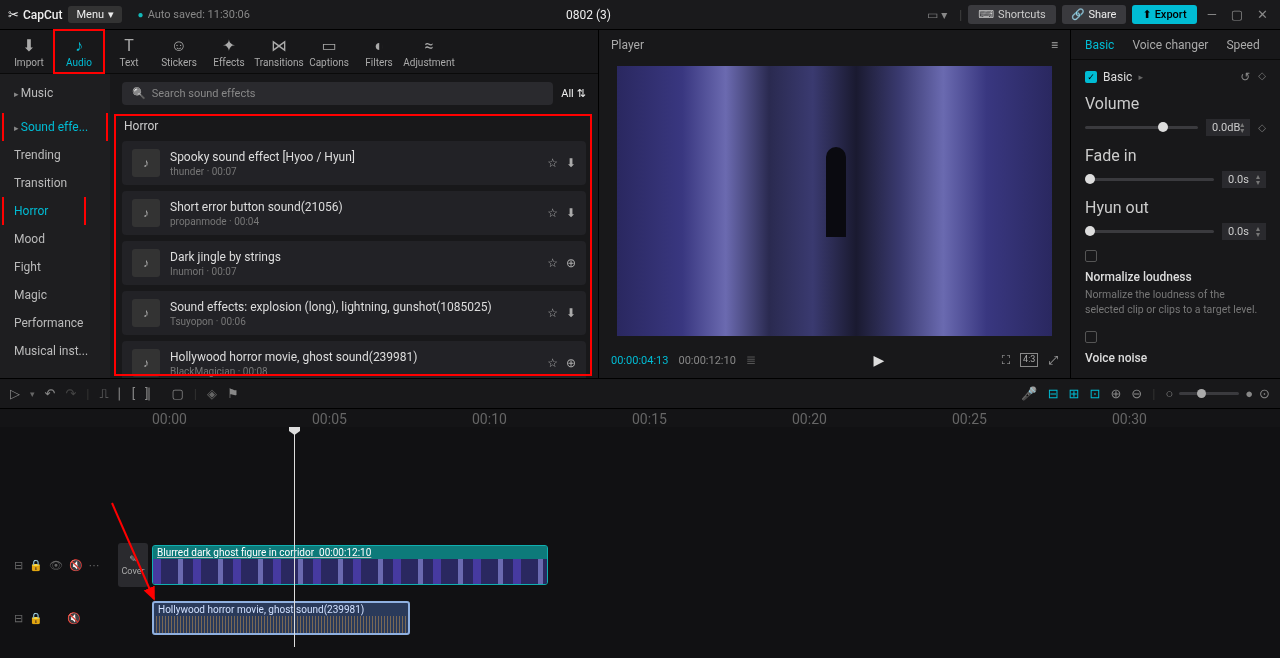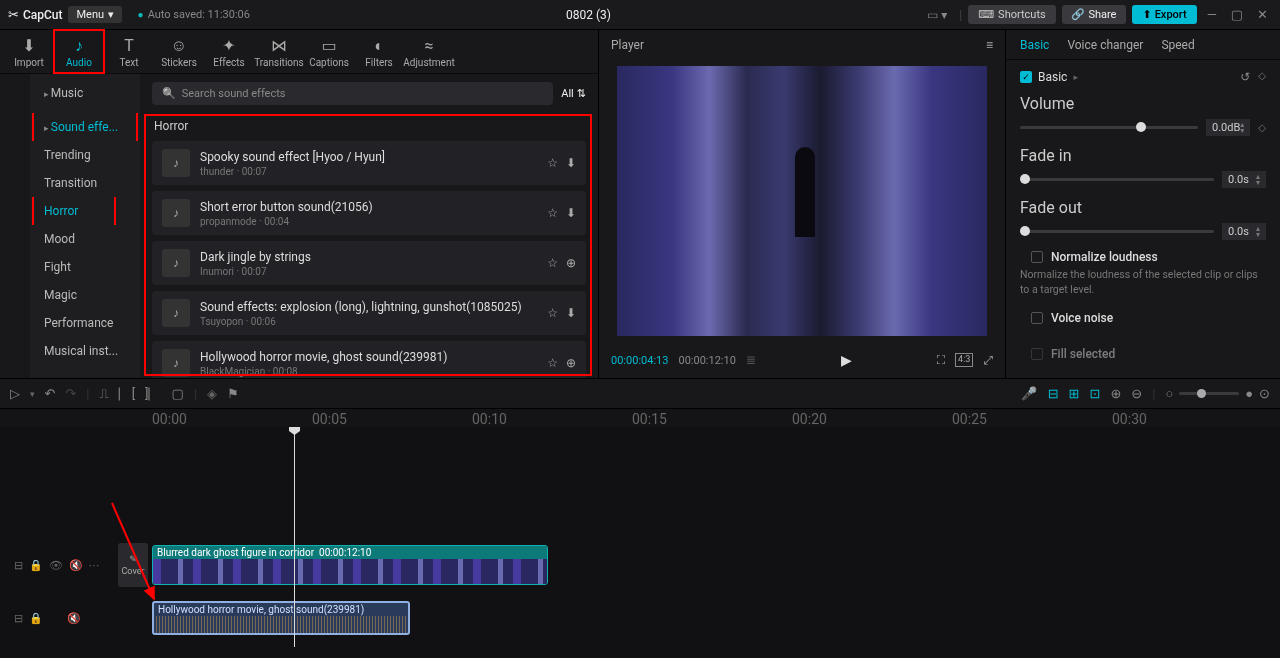--- a/index.html
+++ b/index.html
@@ -16,32 +16,32 @@
 .title-right { display: flex; gap: 6px; align-items: center; }
 .btn-share { background: #3a3a3e; color: #eee; padding: 3px 10px; border-radius: 3px; font-size: 11px; display:flex;align-items:center;gap:3px;}
 .btn-export { background: #00bcd4; color: #000; padding: 3px 10px; border-radius: 3px; font-size: 11px; font-weight:500; display:flex;align-items:center;gap:3px;}
 .btn-shortcuts { background: #3a3a3e; color: #ccc; padding: 3px 10px; border-radius: 3px; font-size: 11px; display:flex;align-items:center;gap:4px;}
 .win-ctrl { color:#888; padding:0 4px; font-size:13px; cursor:pointer;}
 .ratio-ic { color:#888; display:flex;align-items:center; gap:2px; margin-right:6px;}
 
 
 .main { display: flex; height: 348px; }
 .left-panel { width: 598px; background: #18181a; display: flex; flex-direction: column; }
-.player-panel { width: 408px; background: #18181a; border-left: 1px solid #000; border-right: 1px solid #000; display:flex; flex-direction:column;}
+.player-panel { width: 473px; background: #18181a; border-left: 1px solid #000; border-right: 1px solid #000; display:flex; flex-direction:column;}
 .right-panel { flex: 1; background: #18181a; display:flex; flex-direction:column;}
 
 
 .top-tabs { height: 44px; display: flex; border-bottom: 1px solid #0a0a0a; padding-left:4px;}
 .top-tab { width: 50px; display: flex; flex-direction: column; align-items: center; justify-content: center; color: #aaa; font-size: 10px; gap: 2px; position:relative;}
 .top-tab.active { color: #00bcd4; }
 .top-tab .ic { font-size: 16px; }
 .highlight-box { position:absolute; border:2px solid #ff0000; pointer-events:none; }
 
 
-.left-body { display: flex; flex: 1; overflow: hidden; margin-left: 30px; }
+.left-body { display: flex; flex: 1; overflow: hidden; }
 .sidebar { width: 110px; background: #1e1e20; padding: 5px 0; overflow-y:auto;}
 .sidebar-item { padding: 7px 14px; color: #bbb; font-size: 12px; cursor: pointer; white-space:nowrap; overflow:hidden; text-overflow:ellipsis;}
 .sidebar-item.expandable::before { content:"▸ "; font-size:9px; color:#888;}
 .sidebar-item.active { color: #00bcd4; }
 .sidebar-sub { }
 
 .content { flex: 1; padding: 8px 12px; overflow: hidden; position:relative;}
 .search-row { display: flex; gap: 8px; align-items: center; margin-bottom: 8px; }
 .search-box { flex: 1; background: #2a2a2e; border-radius: 4px; padding: 5px 10px; color: #888; font-size: 11px; display:flex; align-items:center; gap:6px;}
 .search-box::before { content:"🔍"; font-size:11px; filter:grayscale(1);}
@@ -77,21 +77,21 @@
 .prop-head-left { display:flex; align-items:center; gap:6px; color:#ddd;}
 .check-on { width:12px; height:12px; background:#00bcd4; border-radius:2px; display:inline-flex; align-items:center; justify-content:center; color:#000; font-size:9px;}
 .prop-row { margin-bottom:10px;}
 .prop-label { color:#ccc; font-size:16px; margin-bottom:6px;}
 .slider-row { display:flex; align-items:center; gap:8px;}
 .slider { flex:1; height:3px; background:#3a3a3e; border-radius:2px; position:relative;}
 .slider .thumb { position:absolute; width:10px; height:10px; background:#ddd; border-radius:50%; top:-4px;}
 .value-box { background:#2a2a2e; padding:2px 6px; border-radius:0; color:#ccc; font-size:11px; min-width:44px; text-align:right; display:flex; align-items:center; justify-content:space-between;}
 .value-box .spin { color:#777; font-size:8px; line-height:6px;}
 .diamond { color:#777; font-size:10px;}
-.check-row { display:flex; align-items:center; gap:8px; margin:8px 11px 4px;}
+.check-row { display:flex; align-items:flex-start; gap:8px; margin:8px 0 4px;flex-direction:column;}
 .check-off { width:12px; height:12px; border:1px solid #555; border-radius:2px;}
 .check-label { color:#ddd; font-size:12px; font-weight:500;}
 .help-text { color:#777; font-size:10.5px; line-height:1.4; margin-bottom:10px;}
 
 
 .timeline-area { height: 280px; background: #111113; border-top:1px solid #000;}
 .tl-toolbar { height:30px; background:#18181a; display:flex; align-items:center; padding:0 10px; gap:10px; color:#888; border-bottom:1px solid #000;}
 .tl-toolbar .sep { flex:1;}
 .tl-toolbar span { font-size:13px; cursor:pointer;}
 .tl-tool-group { display:flex; gap:10px;}
@@ -100,21 +100,21 @@
 .tl-ruler .tick { position:absolute; top:2px;}
 .tl-tracks { position:relative; height:220px; overflow:hidden;}
 .playhead { position:absolute; left:294px; top:0; bottom:0; width:1px; background:#ddd; z-index:10;}
 .playhead::before { content:""; position:absolute; top:-2px; left:-5px; width:11px; height:10px; background:#ddd; clip-path: polygon(0 0, 100% 0, 100% 60%, 50% 100%, 0 60%);}
 
 .track-lane { position:absolute; left:0; right:0; height:44px; display:flex; align-items:center;}
 .track-controls { width:112px; display:flex; align-items:center; gap:6px; padding-left:14px; color:#666;}
 .track-controls span { font-size:11px;}
 .cover-btn { position:absolute; left:118px; width:30px; height:44px; background:#2a2a2e; display:flex; flex-direction:column; align-items:center; justify-content:center; color:#aaa; font-size:9px; border-radius:3px; gap:2px;}
 .clip { position:absolute; height:40px; border-radius:3px; overflow:hidden;}
-.clip-video { background: linear-gradient(180deg, #0d7a7a 0%, #0d7a7a 30%, #1a1a40 30%, #1a1a40 100%); border:1px solid #0fb0b0;}
+.clip-video { background: linear-gradient(180deg, #0d7a7a 0%, #0d7a7a 30%, #1a1a40 30%, #1a1a40 100%); border:1px solid #0fb0b0;text-decoration:underline;}
 .clip-video .clip-label { background:#0d7a7a; color:#fff; font-size:10px; padding:1px 4px; white-space:nowrap;}
 .clip-video .thumbs { height:28px; background: repeating-linear-gradient(90deg, #463aa0 0 8px, #2a2860 8px 25px, #6a6ab0 25px 30px, #2a2860 30px 40px);}
 .clip-audio { background:#2a3a5a; border:2px solid #8fb0e0;}
 .clip-audio .clip-label { color:#d0e0ff; font-size:10px; padding:1px 4px; white-space:nowrap;}
 .clip-audio .wave { height:22px; background: repeating-linear-gradient(90deg, transparent 0 2px, rgba(200,150,80,0.5) 2px 3px); }
 
 .arrow-annot { position:absolute; pointer-events:none; z-index:20;}
 
 .zoom-ctrl { position:absolute; right:12px; display:flex; align-items:center; gap:6px; color:#888;}
 .zoom-slider { width:60px; height:3px; background:#3a3a3e; border-radius:2px; position:relative;}
@@ -326,21 +326,21 @@
           <div class="slider">
               <div class="thumb" style="left:0%"></div>
             </div>
           <div class="value-box">
               <span>0.0s</span>
               <span class="spin">▴<br>▾</span>
             </div>
         </div>
       </div>
       <div class="prop-row">
-        <div class="prop-label">Fade out</div>
+        <div class="prop-label">Hyun out</div>
         <div class="slider-row">
           <div class="slider">
               <div class="thumb" style="left:0%"></div>
             </div>
           <div class="value-box">
               <span>0.0s</span>
               <span class="spin">▴<br>▾</span>
             </div>
         </div>
       </div>

